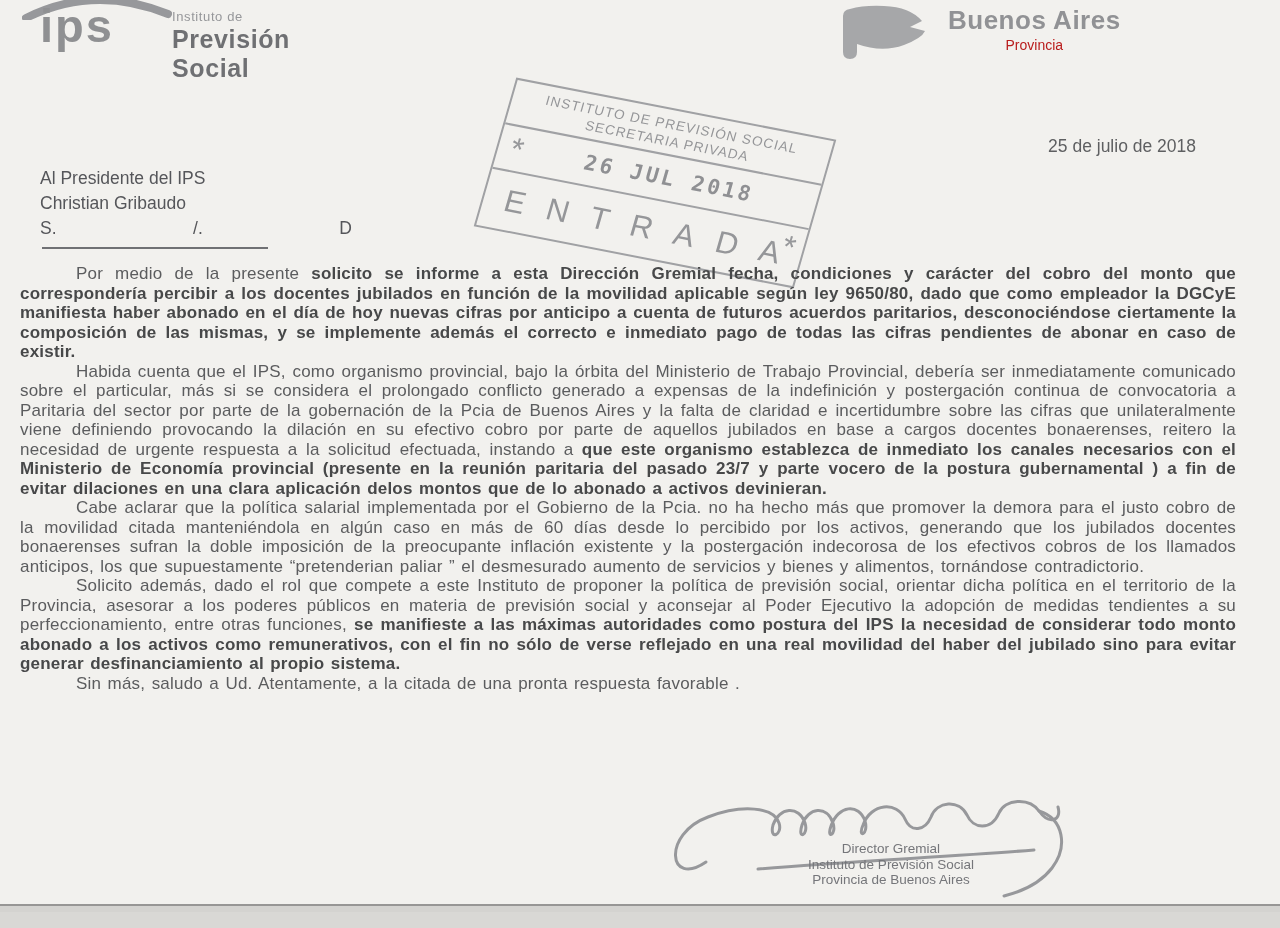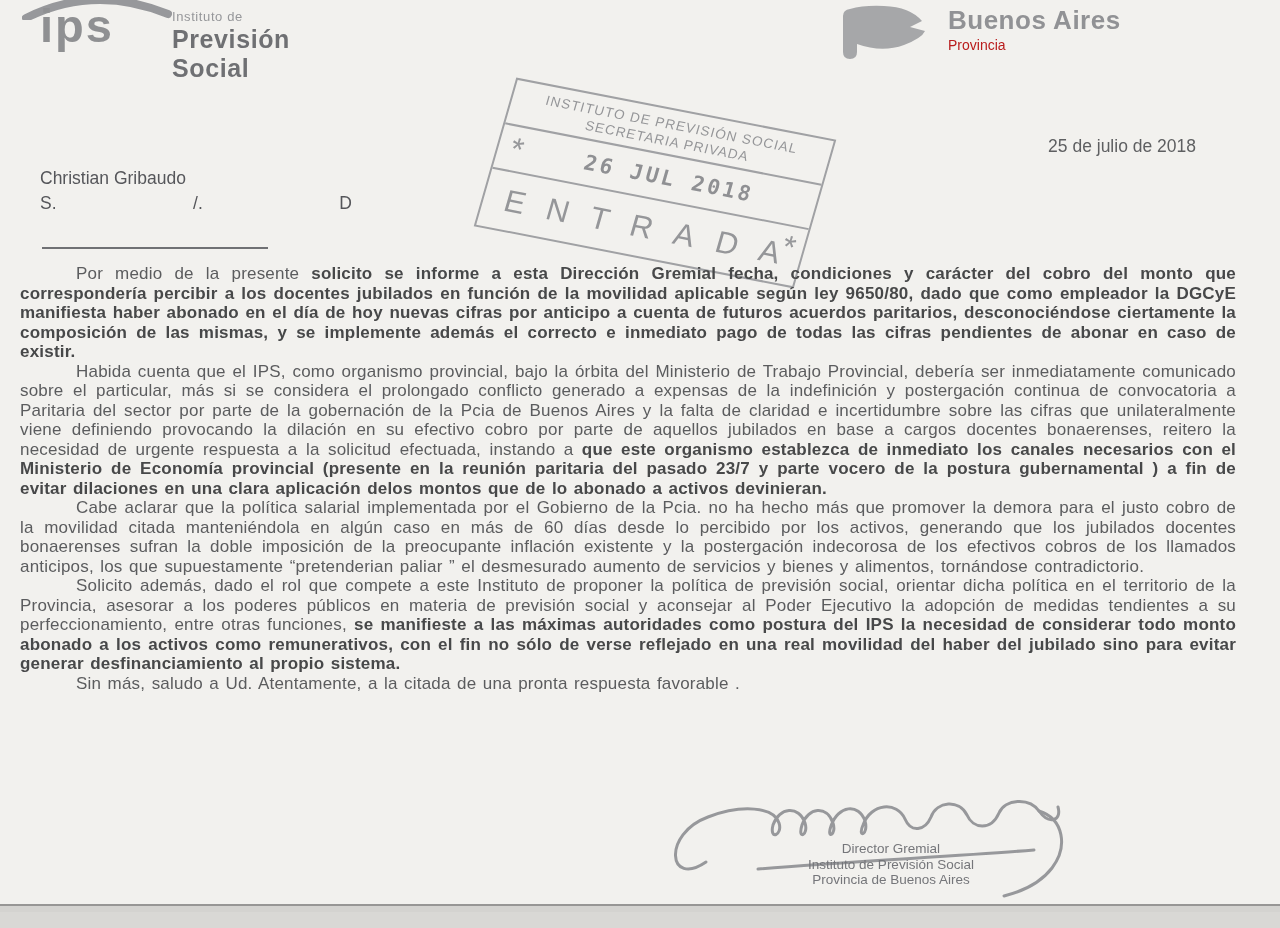--- a/index.html
+++ b/index.html
@@ -11,21 +11,21 @@
   
   .ips-logo{position:absolute;left:14px;top:0;height:60px;}
   .ips-arc{position:absolute;left:8px;top:-6px;}
   .ips-abbr{position:absolute;left:26px;top:2px;font-size:47px;font-weight:bold;
     color:#8f9092;letter-spacing:2px;line-height:1;}
   .ips-text{position:absolute;left:158px;top:9px;}
   .ips-top{font-size:13px;color:#96979a;letter-spacing:0.6px;}
   .ips-bottom{font-size:25px;font-weight:bold;color:#6f7073;letter-spacing:0.6px;margin-top:1px;}
 
   .ba-logo{position:absolute;left:838px;top:2px;display:flex;}
-  .ba-text{margin-left:18px;padding-top:5px;}
+  .ba-text{margin-left:18px;padding-top:5px;text-align:center;}
   .ba-top{font-size:26px;font-weight:bold;color:#919295;letter-spacing:0.5px;line-height:27px;}
   .ba-bottom{font-size:14px;color:#b91c1c;line-height:22px;}
 
   
   .letter-date{position:absolute;top:136px;right:84px;font-size:17.5px;color:#5e5f61;}
   .recipient{position:absolute;left:40px;top:166px;font-size:17.5px;line-height:25px;color:#55565a;}
   .recipient-line3{display:flex;justify-content:space-between;width:312px;}
   .recipient-rule{position:absolute;left:42px;top:247px;width:226px;border-top:2px solid #707174;}
 
   
@@ -101,20 +101,21 @@
     </div>
     <div class="stamp-bottom">
       <span class="stamp-word">ENTRADA</span>
       <span class="stamp-star-right">*</span>
     </div>
   </div>
 
   <div class="letter-date">25 de julio de 2018</div>
 
   <div class="recipient">
+    <div>Al Presidente del IPS</div>
     <div>Christian Gribaudo</div>
     <div class="recipient-line3">
       <span>S.</span>
       <span>/.</span>
       <span>D</span>
     </div>
   </div>
   <div class="recipient-rule"></div>
 
   <div class="body-text">

